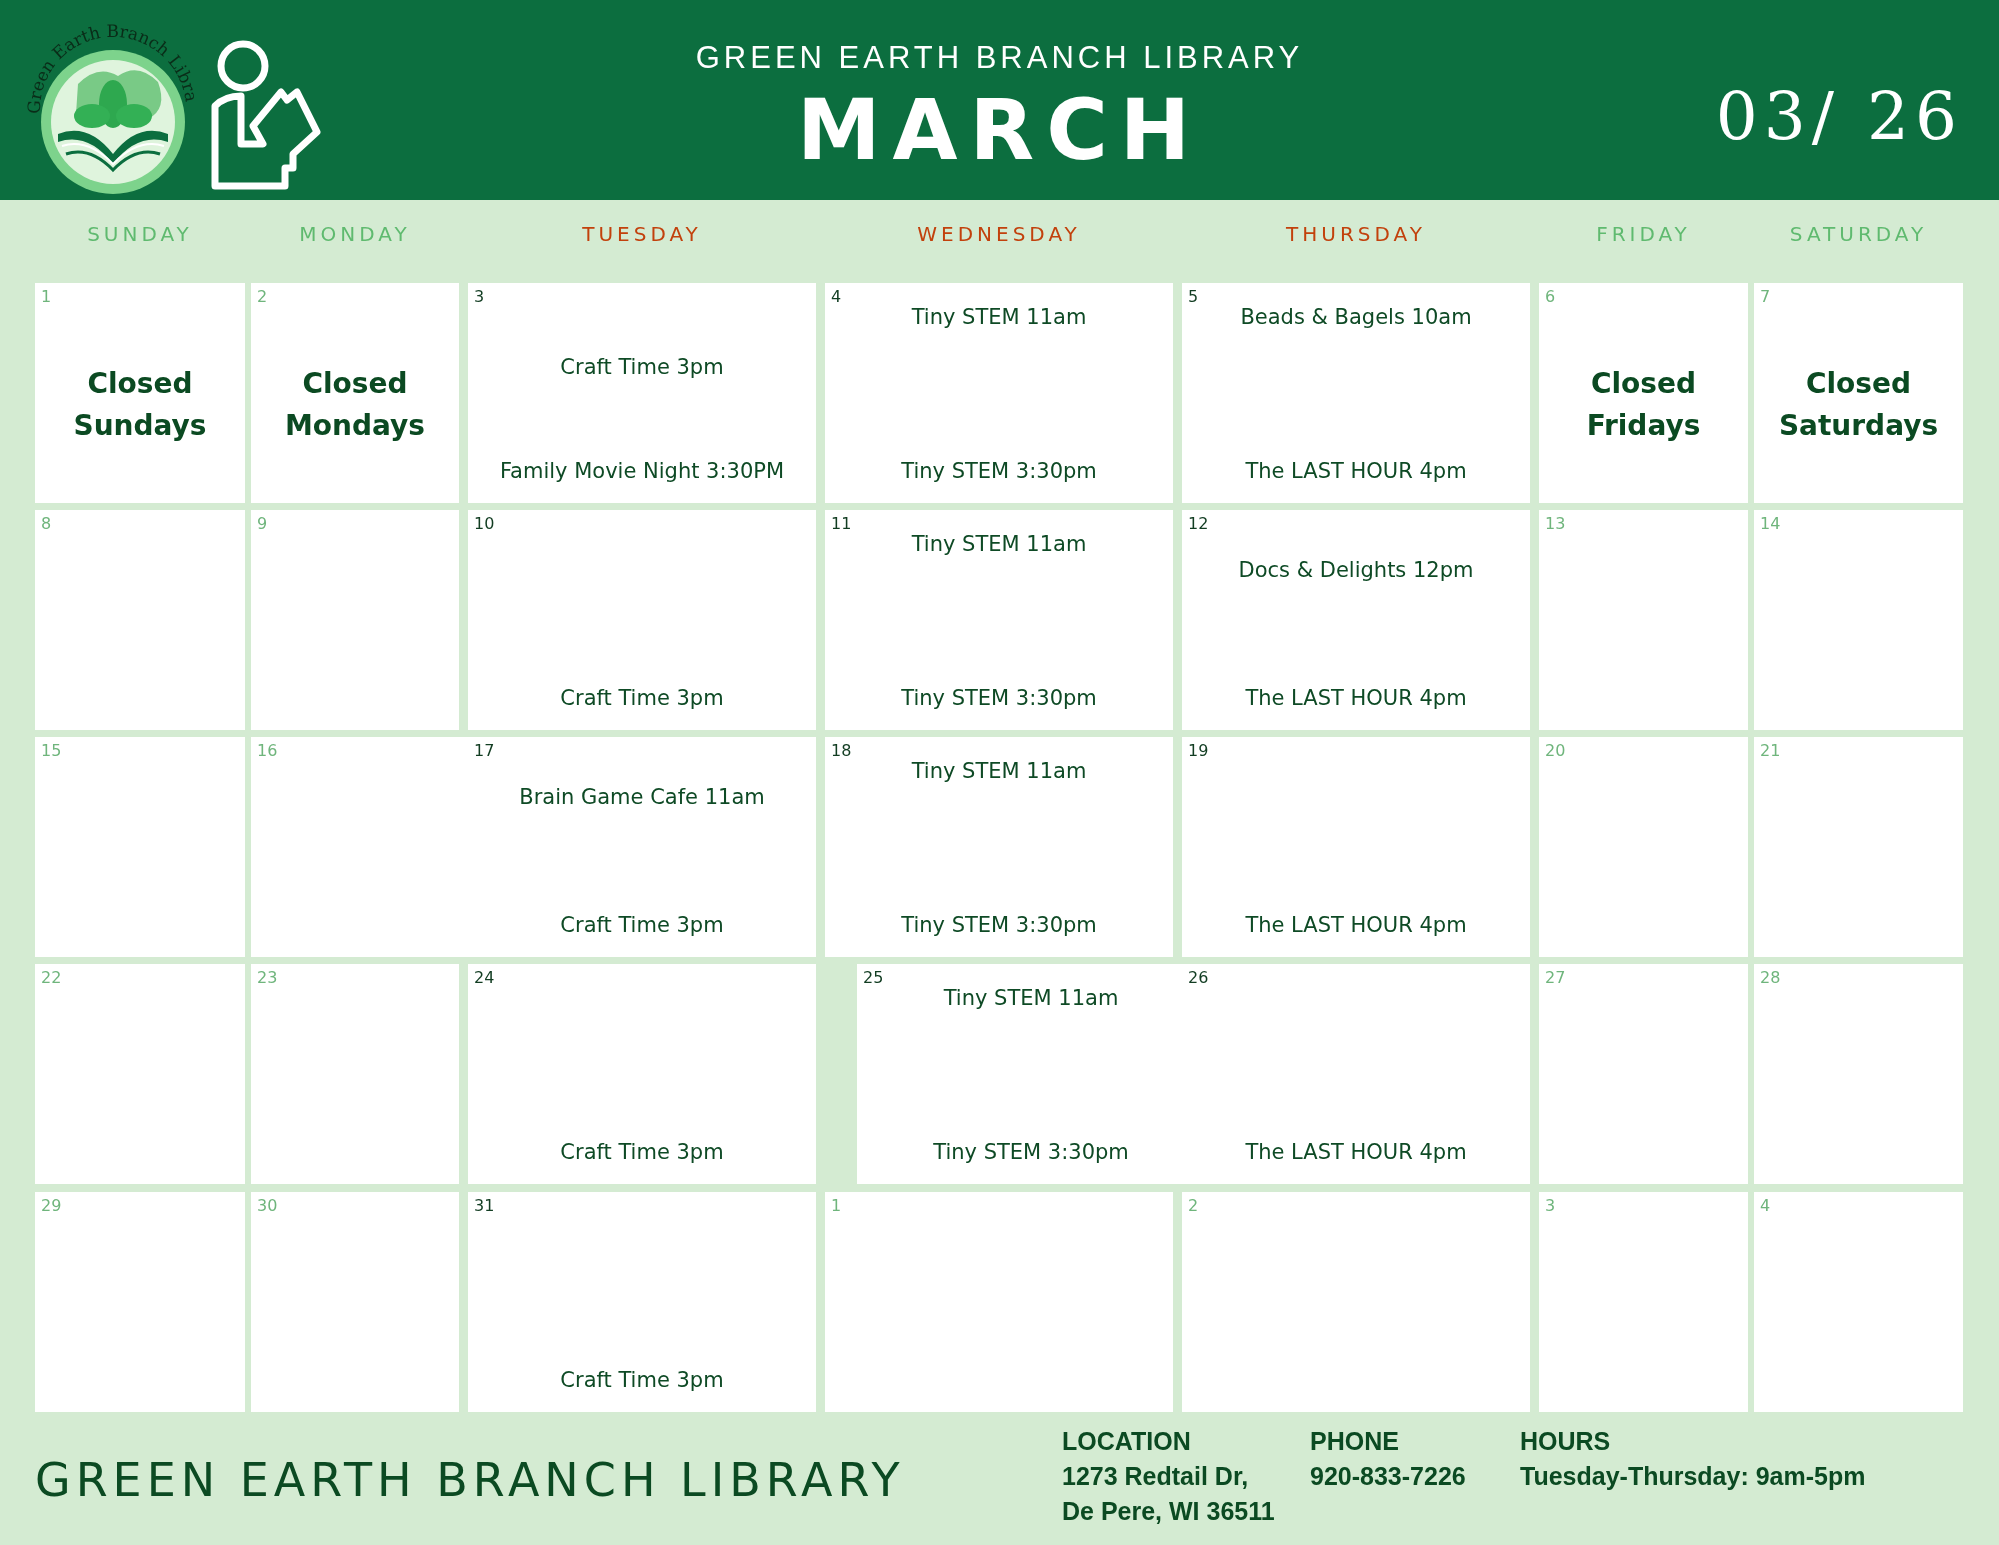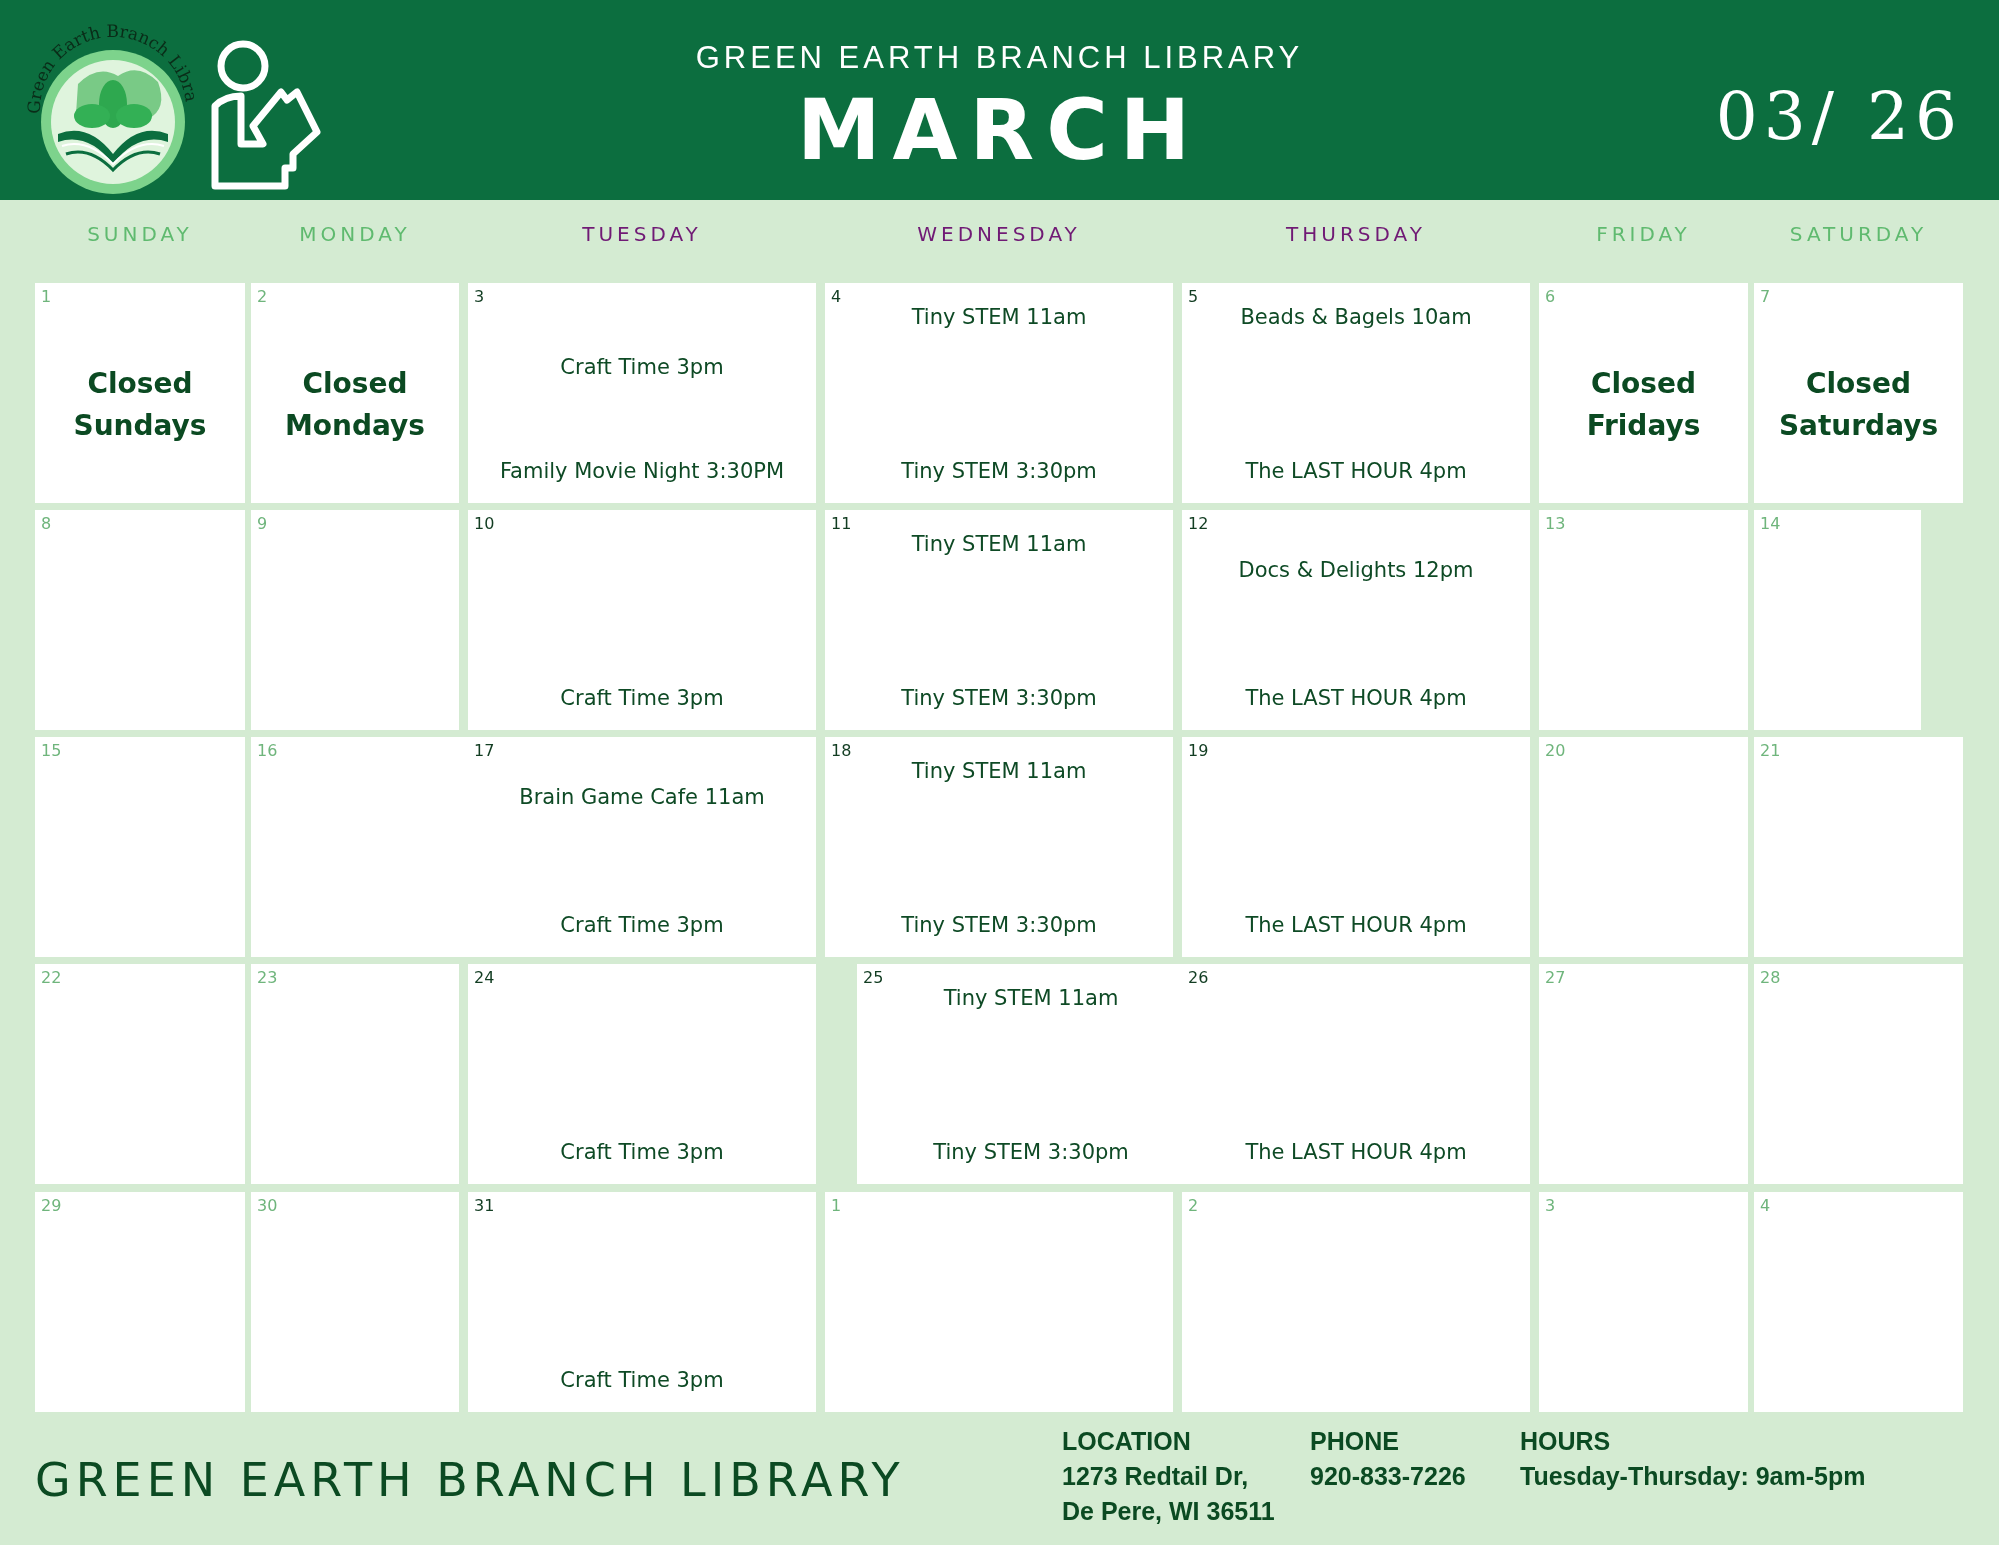--- a/index.html
+++ b/index.html
@@ -27,21 +27,21 @@
   .date-code {
     position: absolute; right: 36px; top: 78px; color: #ffffff;
     font-family: "DejaVu Serif", serif; font-size: 66px; letter-spacing: 6px;
     font-weight: normal;
   }
   .dow {
     position: absolute; top: 222px; height: 30px; text-align: center;
     font-family: "DejaVu Sans", sans-serif; font-size: 20px; letter-spacing: 4px;
   }
   .dow.closed { color: #5fba6f; }
-  .dow.open { color: #701a75; }
+  .dow.open { color: #c2410c; }
   .cell {
     position: absolute; background: #ffffff; box-sizing: border-box;
   }
   .num {
     position: absolute; left: 6px; top: 4px; font-size: 16px;
     font-family: "DejaVu Sans", sans-serif;
   }
   .num.closed { color: #6fb57c; }
   .num.open { color: #123d22; }
   .evt {
@@ -160,21 +160,21 @@
       <div class="evt" style="top: 176px;">Tiny STEM 3:30pm</div>
     </div>
     <div class="cell" style="left: 1182px; top: 510px; width: 348px; height: 220px; padding-left: 22px;">
       <div class="num open">12</div>
       <div class="evt" style="top: 48px;">Docs &amp; Delights 12pm</div>
       <div class="evt" style="top: 176px;">The LAST HOUR 4pm</div>
     </div>
     <div class="cell" style="left: 1539px; top: 510px; width: 209px; height: 220px;">
       <div class="num closed">13</div>
     </div>
-    <div class="cell" style="left: 1754px; top: 510px; width: 167px; height: 220px;">
+    <div class="cell" style="left: 1754px; top: 510px; width: 209px; height: 220px;">
       <div class="num closed">14</div>
     </div>
     <div class="cell" style="left: 35px; top: 737px; width: 210px; height: 220px;">
       <div class="num closed">15</div>
     </div>
     <div class="cell" style="left: 251px; top: 737px; width: 232px; height: 220px;">
       <div class="num closed">16</div>
     </div>
     <div class="cell" style="left: 468px; top: 737px; width: 348px; height: 220px;">
       <div class="num open">17</div>

